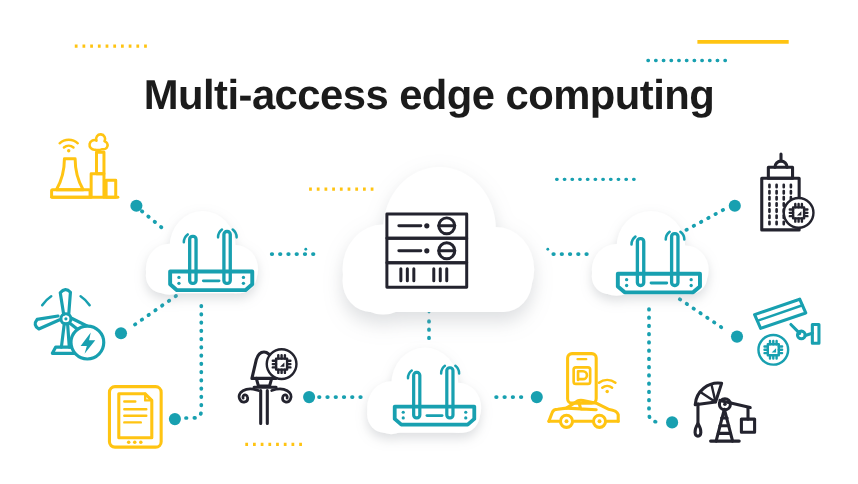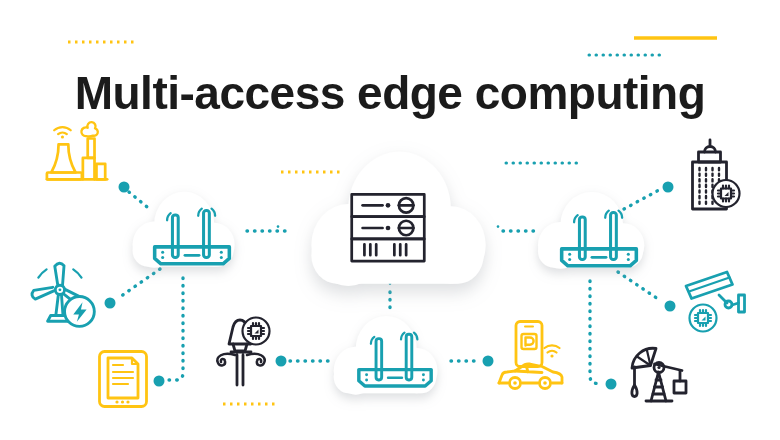--- a/index.html
+++ b/index.html
@@ -7,21 +7,21 @@
     --background:#FFFFFF; --title_text:#1B1B1B;
   }
   *{margin:0;padding:0;box-sizing:border-box}
   html,body{background:#e9e9e9;font-family:"Liberation Sans",sans-serif}
   .stage{
     position:relative;width:780px;height:440px;margin:0 auto;
     background:var(--background);overflow:hidden;
   }
   .title-wrap{position:absolute;top:66px;left:0;right:0;text-align:center}
   .title-wrap h1{
-    font-size:46px;font-weight:700;color:var(--title_text);
+    font-size:38px;font-weight:700;color:var(--title_text);
     letter-spacing:-.5px;font-family:"Liberation Sans",sans-serif;
   }
   svg{display:block;overflow:visible}
   .layer{position:absolute;left:0;top:0;width:780px;height:440px}
   .abs{position:absolute}
   .c-teal{color:var(--teal)}
   .c-yellow{color:var(--yellow)}
   .c-dark{color:var(--dark)}
   .cloud-svg{position:absolute;left:0;top:0;width:100%;height:100%}
   .cloud{position:absolute}

